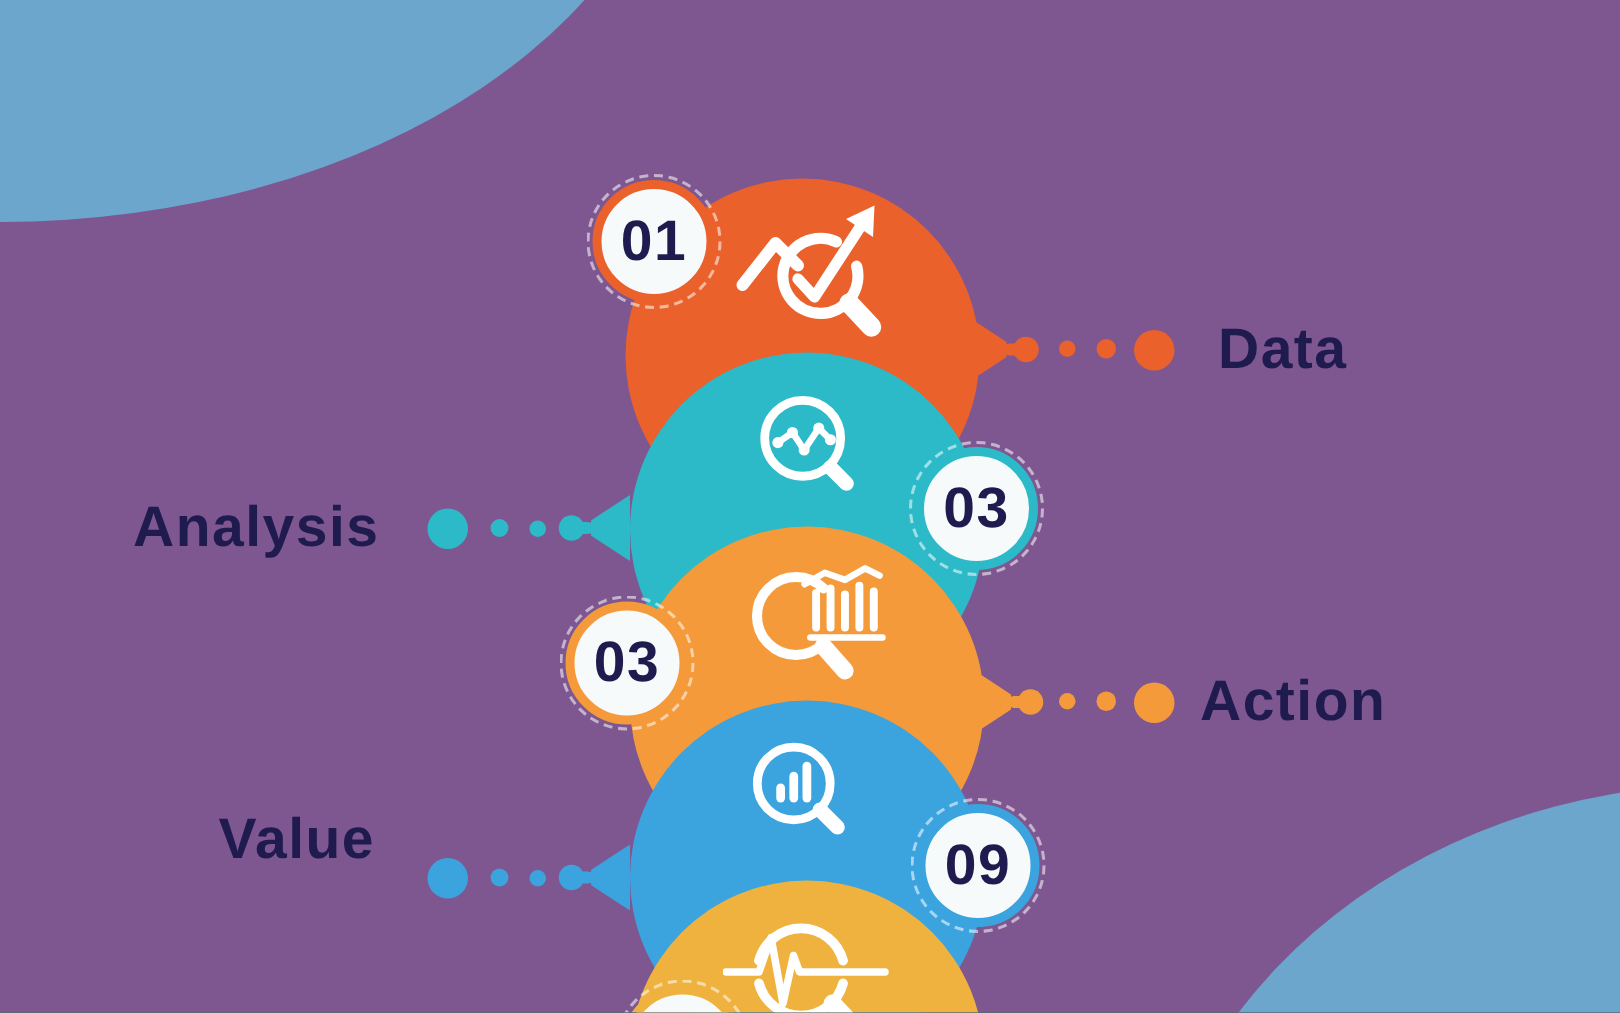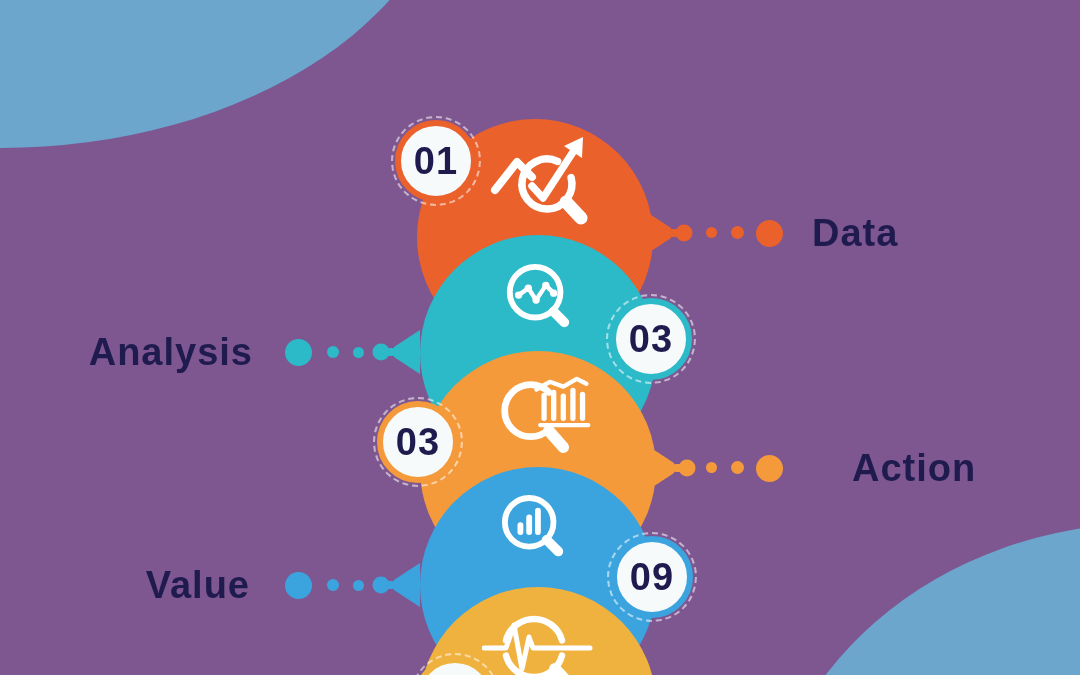--- a/index.html
+++ b/index.html
@@ -114,21 +114,21 @@
       <path d="M90,23 V48" stroke="#fff" stroke-width="5.5" stroke-linecap="round"></path>
       <path d="M46,55 H96" stroke="#fff" stroke-width="4.5" stroke-linecap="round"></path>
       <path d="M55,61 L70,78" fill="none" stroke="#fff" stroke-width="12" stroke-linecap="round"></path>
     </svg>
     <div class="badge" style="left:377px;top:401px">
       <span>03</span>
     </div>
     <div class="dot" style="left:706px;top:462px;width:11px;height:11px"></div>
     <div class="dot" style="left:731px;top:461px;width:13px;height:13px"></div>
     <div class="dot" style="left:756px;top:455px;width:27px;height:27px"></div>
-    <div class="label" style="left:852px;top:447px">Action</div>
+    <div class="label" style="left:800px;top:447px">Action</div>
   </div>
 
   <div class="step step4">
     <div class="circle" style="left:420px;top:467px;z-index:7"></div>
     <svg class="neck flip" style="left:368px;top:563px;z-index:7" width="52" height="44" viewBox="0 0 52 44">
       <path d="M0,0 Q14,9 26,17 L26,27 Q14,35 0,44 Z" fill="currentColor"></path>
       <rect x="24" y="18" width="14" height="8" rx="4" fill="currentColor"></rect>
       <circle cx="39" cy="22" r="8.5" fill="currentColor"></circle>
     </svg>
     <svg class="icon" style="left:500px;top:494px;z-index:8" width="70" height="80" viewBox="0 0 72 82">
@@ -137,21 +137,21 @@
       <path d="M30,39 V24" stroke="#fff" stroke-width="6" stroke-linecap="round"></path>
       <path d="M39,39 V17" stroke="#fff" stroke-width="6" stroke-linecap="round"></path>
       <path d="M48,47 L60,59" fill="none" stroke="#fff" stroke-width="10" stroke-linecap="round"></path>
     </svg>
     <div class="badge" style="left:611px;top:536px">
       <span>09</span>
     </div>
     <div class="dot" style="left:285px;top:572px;width:27px;height:27px"></div>
     <div class="dot" style="left:327px;top:579px;width:12px;height:12px"></div>
     <div class="dot" style="left:353px;top:580px;width:11px;height:11px"></div>
-    <div class="label right-align" style="right:830px;top:564px">Value</div>
+    <div class="label right-align" style="right:830px;top:539px">Value</div>
   </div>
 
   <div class="step step5">
     <div class="circle" style="left:420px;top:587px;z-index:9"></div>
     <svg class="icon" style="left:482px;top:610px;z-index:9" width="112" height="84" viewBox="0 0 112 84">
       <path d="M24,30.4 A29,29 0 0 1 80,30.4" fill="none" stroke="#fff" stroke-width="6.5" stroke-linecap="round"></path>
       <path d="M24,45.6 A29,29 0 0 0 80,45.6" fill="none" stroke="#fff" stroke-width="6.5" stroke-linecap="round"></path>
       <path d="M2,38 H24 L32,15 L40,59 L47,27 L51,38 H108" fill="none" stroke="#fff" stroke-width="5" stroke-linecap="round" stroke-linejoin="round"></path>
       <path d="M73,59 L86,73" fill="none" stroke="#fff" stroke-width="12" stroke-linecap="round"></path>
     </svg>

